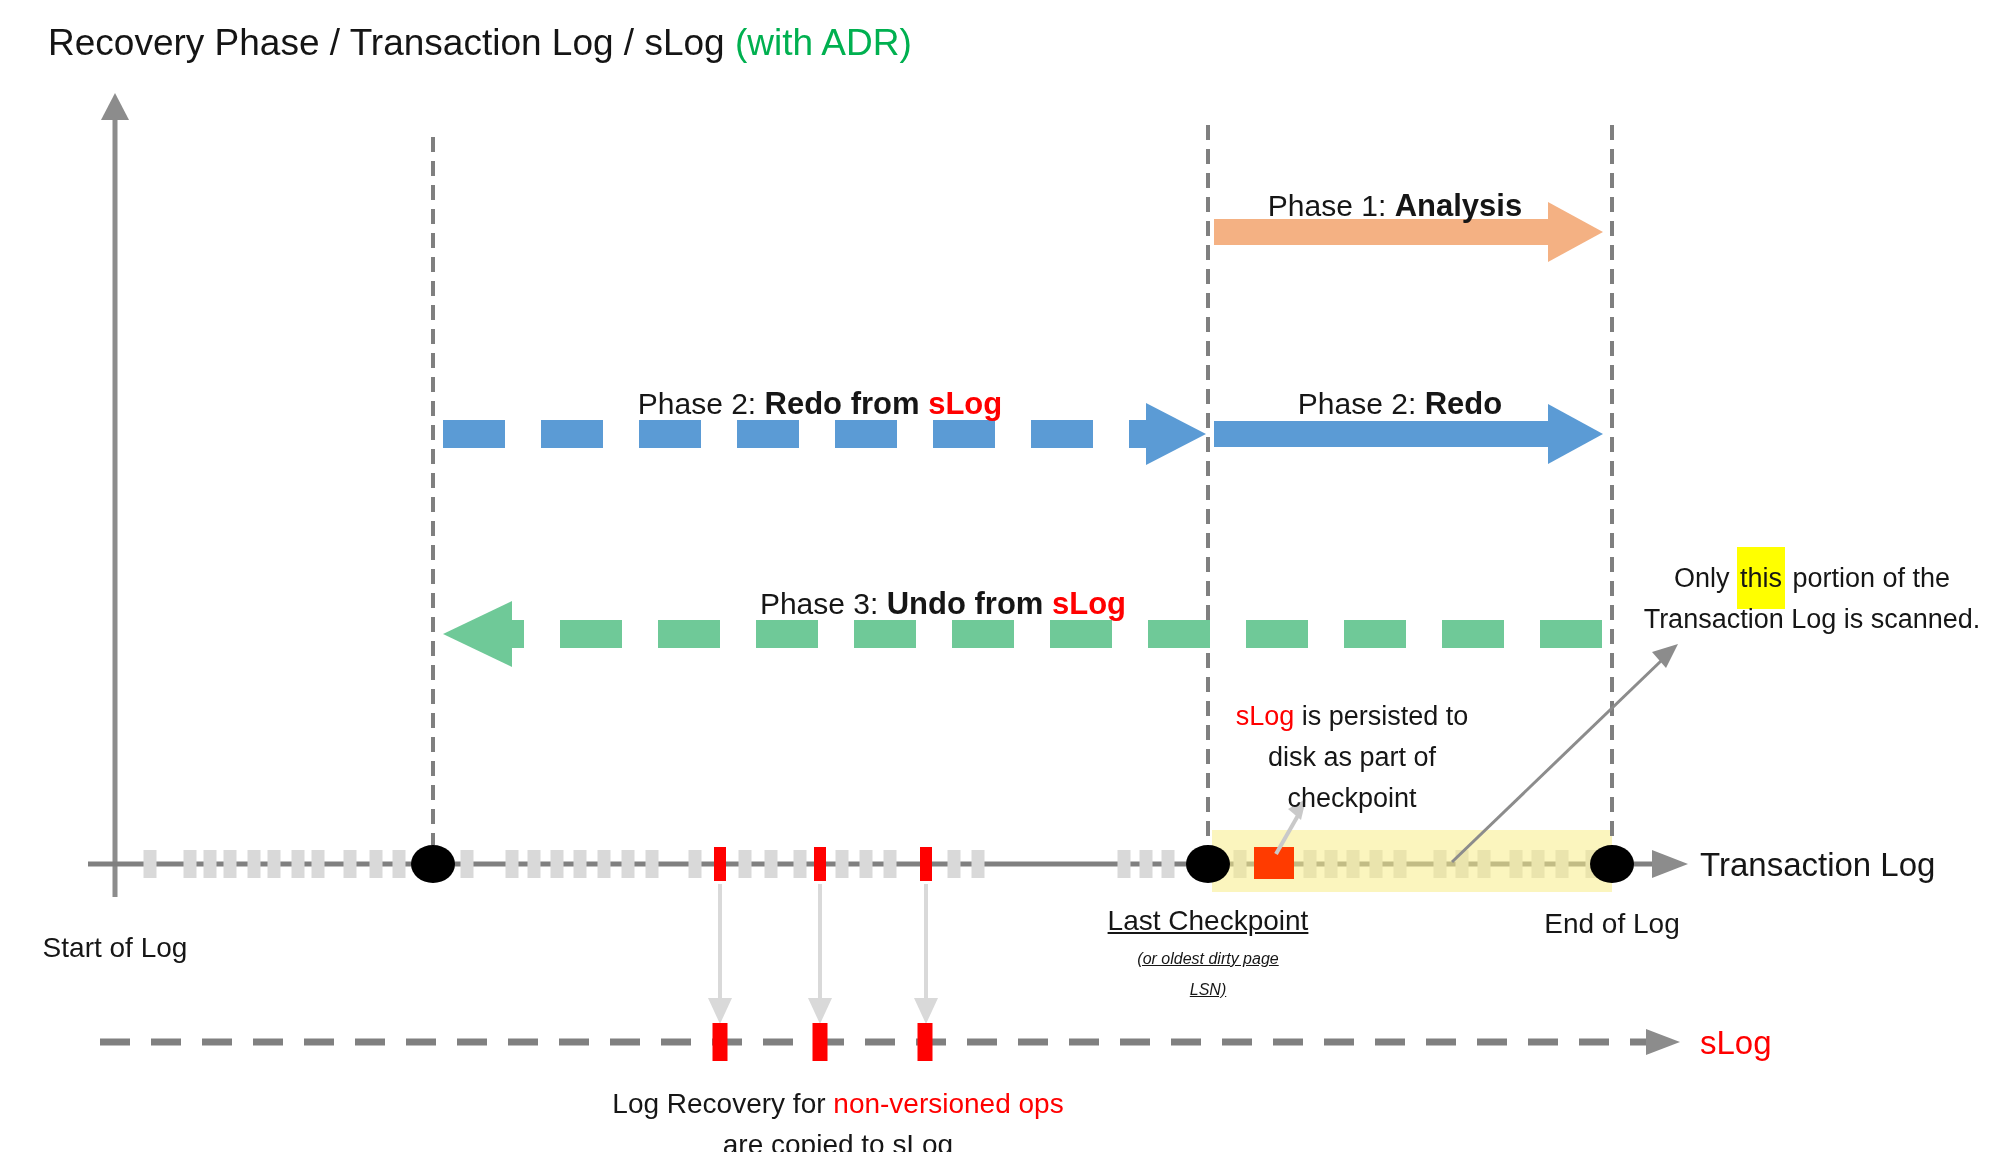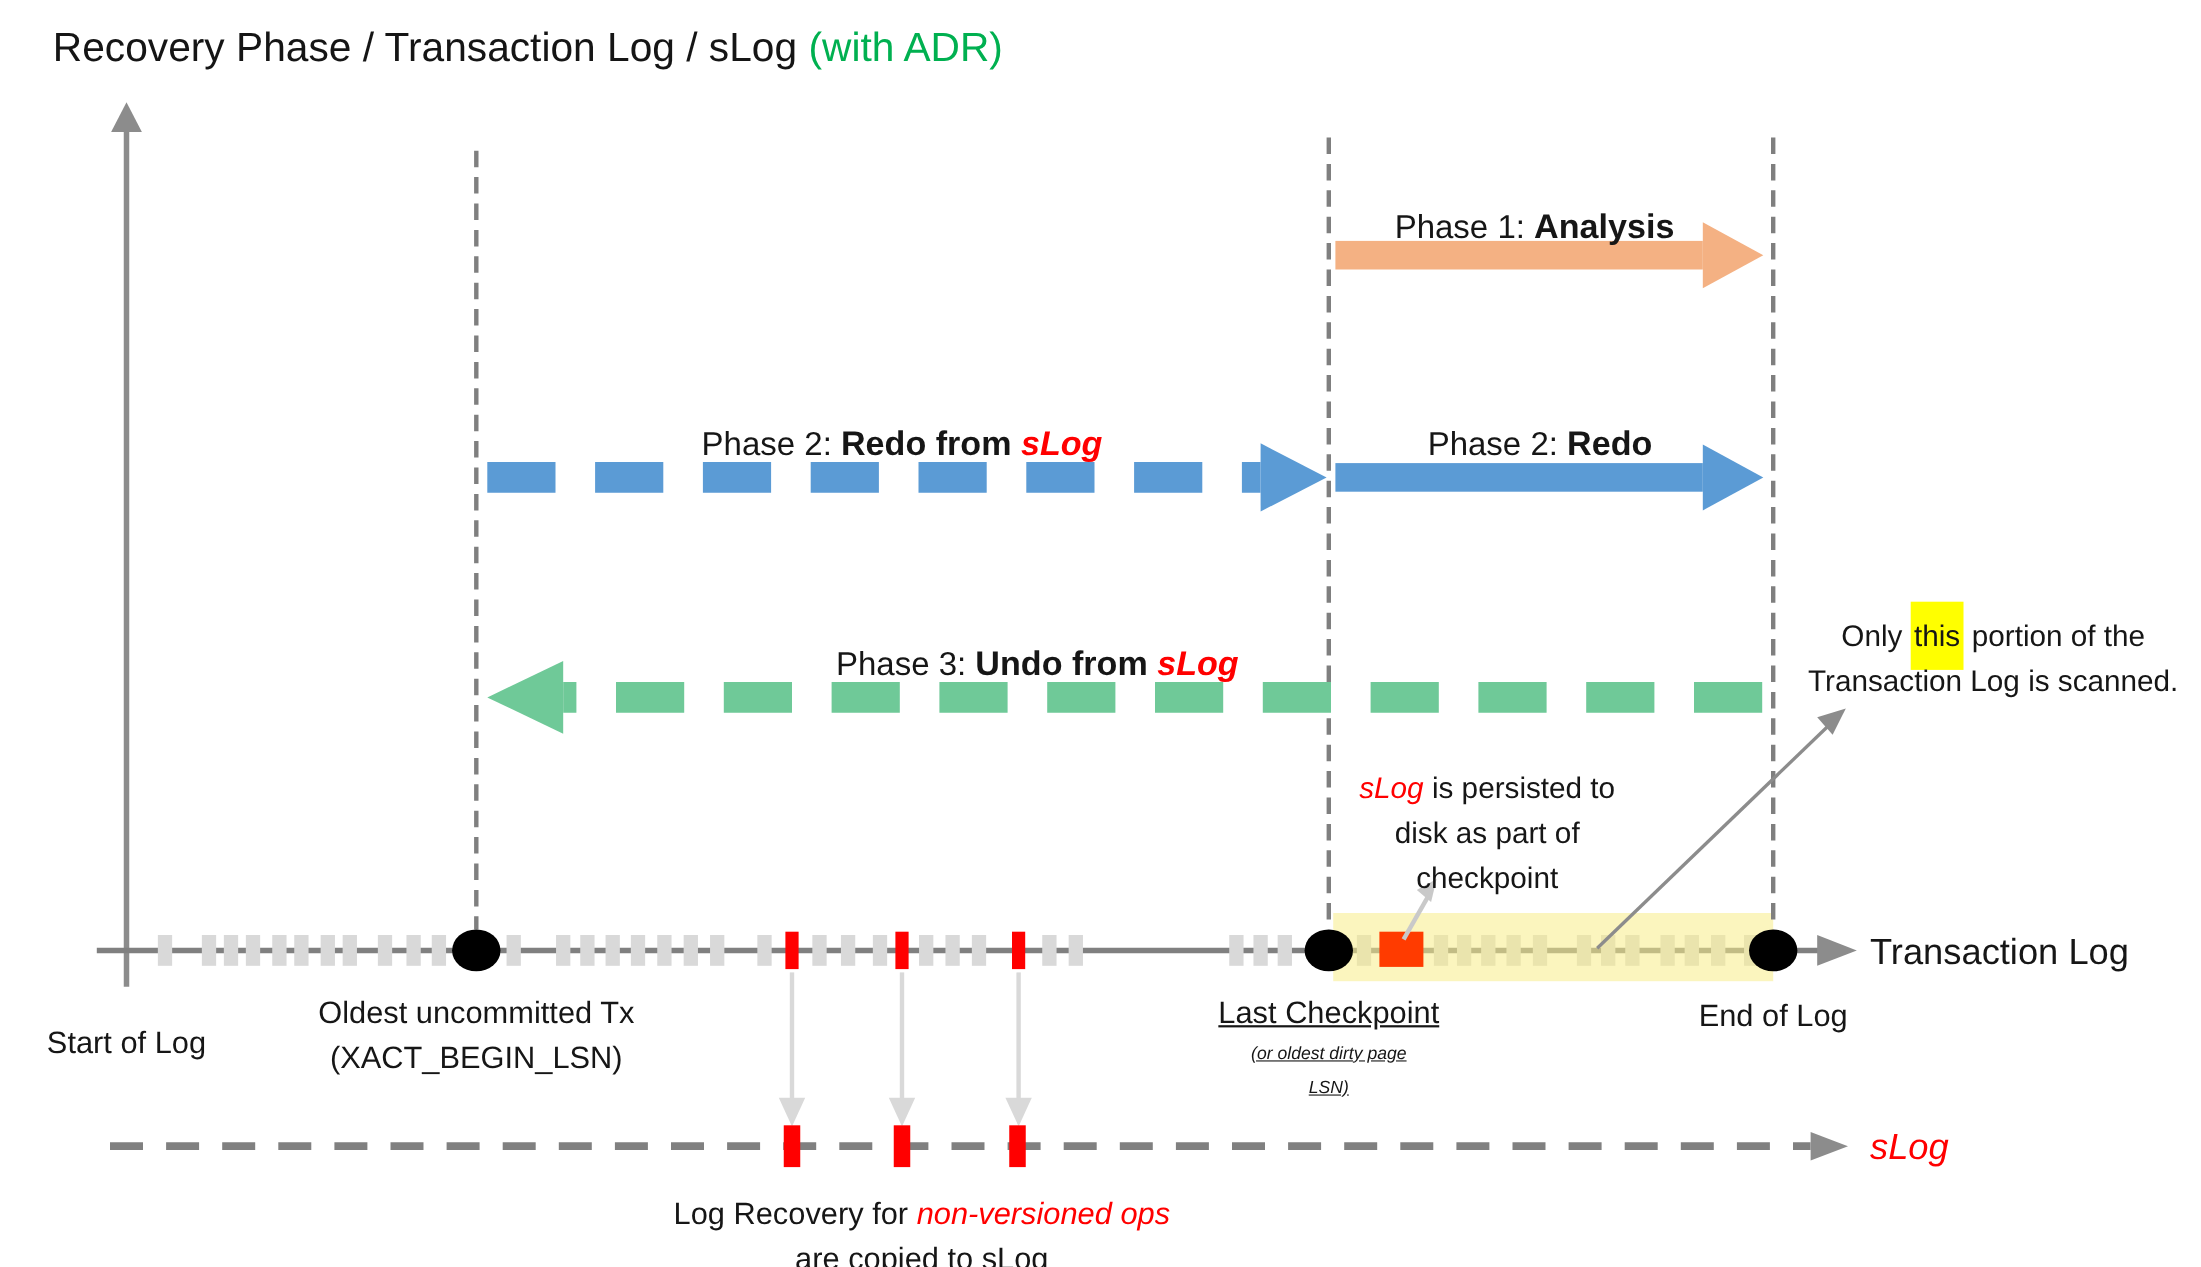--- a/index.html
+++ b/index.html
@@ -9,21 +9,21 @@
   }
   html,body{margin:0;padding:0;background:#fff;}
   .canvas{position:relative;width:2001px;height:1152px;background:#fff;overflow:hidden;
           font-family:"Liberation Sans",sans-serif;color:var(--ink);}
   svg{position:absolute;left:0;top:0;}
   .lbl{position:absolute;text-align:center;white-space:nowrap;}
   .title{position:absolute;left:48px;top:22px;font-size:37px;color:#151515;white-space:nowrap;}
   .title .accent{color:var(--accent);}
   .phase{font-size:30px;margin-top:20px;}
   .phase b{font-size:31px;}
-  .red{color:var(--red);font-style:italic;}
+  .red{color:var(--red);}
   .note{font-size:27px;line-height:41px;}
   .hl{background:var(--hl);padding:16px 3px;}
   .tl-lbl{font-size:28px;line-height:41px;}
   .sub-italic{font-style:italic;font-size:16px;line-height:31px;margin-top:2px;}
   .axis-name{position:absolute;font-size:33px;white-space:nowrap;}
 </style>
 </head>
 <body>
 
 <div class="canvas">
@@ -174,24 +174,20 @@
     <span class="red">sLog</span><span> is persisted to</span><br>
     <span>disk as part of</span><br>
     <span>checkpoint</span>
   </div>
   <div class="lbl note" style="left:1632px;top:558px;width:360px;">
     <span>Only </span><span class="hl">this</span><span> portion of the</span><br>
     <span>Transaction Log is scanned.</span>
   </div>
 
   <div class="lbl tl-lbl" style="left:15px;top:903px;width:200px;margin-top:24px;">Start of Log</div>
-  <div class="lbl tl-lbl" style="left:233px;top:900px;width:400px;">
-    <span>Oldest uncommitted Tx</span><br>
-    <span>(XACT_BEGIN_LSN)</span>
-  </div>
   <div class="lbl tl-lbl" style="left:1008px;top:900px;width:400px;text-decoration:underline;">
     <span>Last Checkpoint</span>
     <div class="sub-italic">
       <span>(or oldest dirty page</span><br>
       <span>LSN)</span>
     </div>
   </div>
   <div class="lbl tl-lbl" style="left:1512px;top:903px;width:200px;">End of Log</div>
   <div class="axis-name" style="left:1700px;top:846px;">Transaction Log</div>
   <div class="axis-name red" style="left:1700px;top:1024px;">sLog</div>

